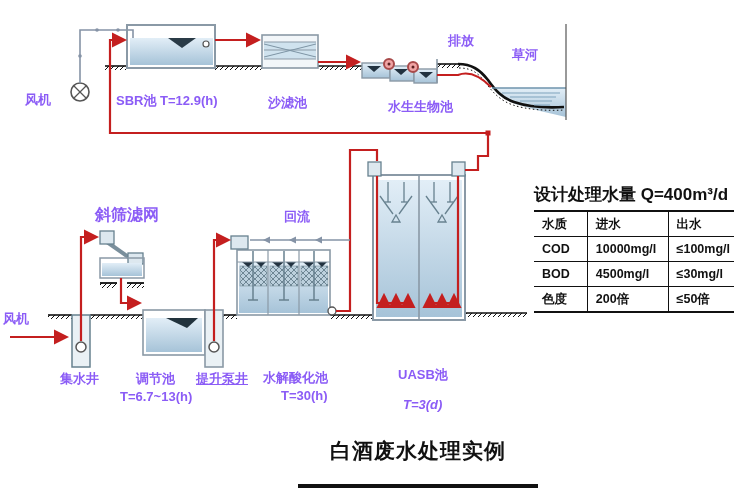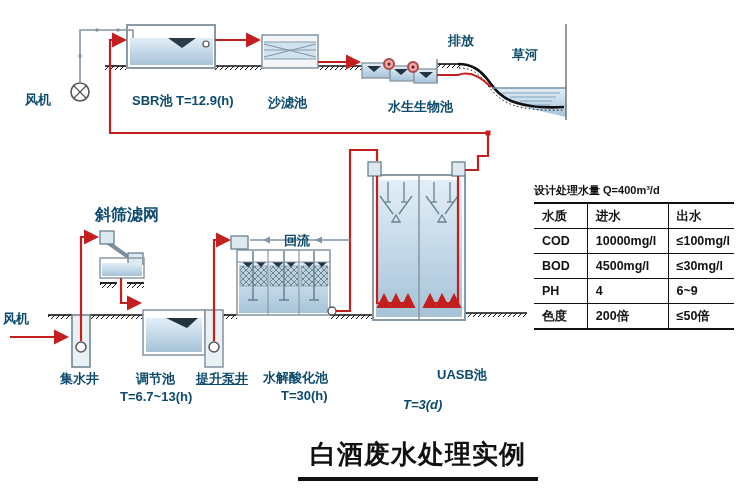--- a/index.html
+++ b/index.html
@@ -3,41 +3,41 @@
 <meta charset="utf-8">
 <style>
   html,body{margin:0;padding:0;background:#fff;}
   #stage{
     position:relative;width:750px;height:500px;background:#ffffff;overflow:hidden;
     font-family:"Liberation Sans","DejaVu Sans",sans-serif;color:#111;
   }
   #diagram{position:absolute;left:0;top:0;}
   .lbl{
     position:absolute;font-weight:bold;font-size:13px;line-height:1.1;
-    white-space:nowrap;color:#0c4a6e;
+    white-space:nowrap;color:#8b5cf6;
   }
   .lbl.small{font-size:16px;}
   
   #spec{position:absolute;left:534px;top:183px;width:204px;}
-  #spec .spec-title{font-weight:bold;font-size:11px;margin-bottom:4px;white-space:nowrap;}
+  #spec .spec-title{font-weight:bold;font-size:17px;margin-bottom:4px;white-space:nowrap;}
   #spec table{border-collapse:collapse;width:200px;border-top:2px solid #111;border-bottom:2px solid #111;}
   #spec tr{border-bottom:1px solid #111;}
   #spec th,#spec td{
     font-size:12.5px;font-weight:bold;text-align:left;padding:3px 4px 3px 8px;
     white-space:nowrap;height:18px;
   }
   #spec th:nth-child(2),#spec td:nth-child(2),
   #spec th:nth-child(3),#spec td:nth-child(3){border-left:1px solid #111;}
   #spec th:nth-child(1),#spec td:nth-child(1){width:52px;}
   #spec th:nth-child(2),#spec td:nth-child(2){width:74px;}
   
   #caption{
     position:absolute;left:298px;top:437px;width:240px;text-align:center;
-    font-size:26px;font-weight:bold;letter-spacing:1px;
-    border-bottom:4px solid #111;padding-bottom:5px;
+    font-size:21px;font-weight:bold;letter-spacing:1px;
+    border-bottom:4px solid #111;padding-bottom:19px;
   }
 </style>
 </head>
 <body>
 
 <div id="stage">
 
   <svg id="diagram" width="750" height="500" viewBox="0 0 750 500">
     <defs>
       <linearGradient id="water" x1="0" y1="0" x2="0" y2="1">
@@ -272,35 +272,35 @@
 
     <g>
       <line x1="350" y1="240" x2="250" y2="240" stroke="#8593a6" stroke-width="1.6"></line>
       <polygon points="322,236.5 322,243.5 315,240" fill="#8593a6"></polygon>
       <polygon points="296,236.5 296,243.5 289,240" fill="#8593a6"></polygon>
       <polygon points="270,236.5 270,243.5 263,240" fill="#8593a6"></polygon>
     </g>
   </svg>
 
   <div class="lbl" style="left:25px;top:93px;">风机</div>
-  <div class="lbl" style="left:116px;top:94px;margin-left:16px;">SBR池  T=12.9(h)</div>
+  <div class="lbl" style="left:116px;top:94px;">SBR池  T=12.9(h)</div>
   <div class="lbl" style="left:268px;top:96px;">沙滤池</div>
   <div class="lbl" style="left:388px;top:100px;">水生生物池</div>
   <div class="lbl" style="left:448px;top:34px;">排放</div>
   <div class="lbl" style="left:512px;top:48px;">草河</div>
   <div class="lbl small" style="left:95px;top:206px;">斜筛滤网</div>
-  <div class="lbl" style="left:284px;top:234px;">回流</div>
+  <div class="lbl" style="left:284px;top:210px;">回流</div>
   <div class="lbl" style="left:3px;top:312px;">风机</div>
   <div class="lbl" style="left:60px;top:372px;">集水井</div>
   <div class="lbl" style="left:136px;top:372px;">调节池</div>
   <div class="lbl" style="left:120px;top:390px;text-align:right;">T=6.7~13(h)</div>
   <div class="lbl" style="left:196px;top:372px;text-decoration:underline;">提升泵井</div>
   <div class="lbl" style="left:263px;top:371px;">水解酸化池</div>
   <div class="lbl" style="left:281px;top:389px;">T=30(h)</div>
-  <div class="lbl" style="left:398px;top:368px;margin-left:39px;">UASB池</div>
+  <div class="lbl" style="left:398px;top:368px;">UASB池</div>
   <div class="lbl" style="left:403px;top:398px;font-style:italic;">T=3(d)</div>
 
   <div id="spec">
     <div class="spec-title">设计处理水量  Q=400m³/d</div>
     <table>
       <tbody>
       <tr>
         <th>水质</th>
         <th>进水</th>
         <th>出水</th>
@@ -309,25 +309,20 @@
         <td>COD</td>
         <td>10000mg/l</td>
         <td>≤100mg/l</td>
       </tr>
       <tr>
         <td>BOD</td>
         <td>4500mg/l</td>
         <td>≤30mg/l</td>
       </tr>
       <tr>
-        <td>PH</td>
-        <td>4</td>
-        <td>6~9</td>
-      </tr>
-      <tr>
         <td>色度</td>
         <td>200倍</td>
         <td>≤50倍</td>
       </tr>
       </tbody>
     </table>
   </div>
 
   <div id="caption">白酒废水处理实例</div>
 

